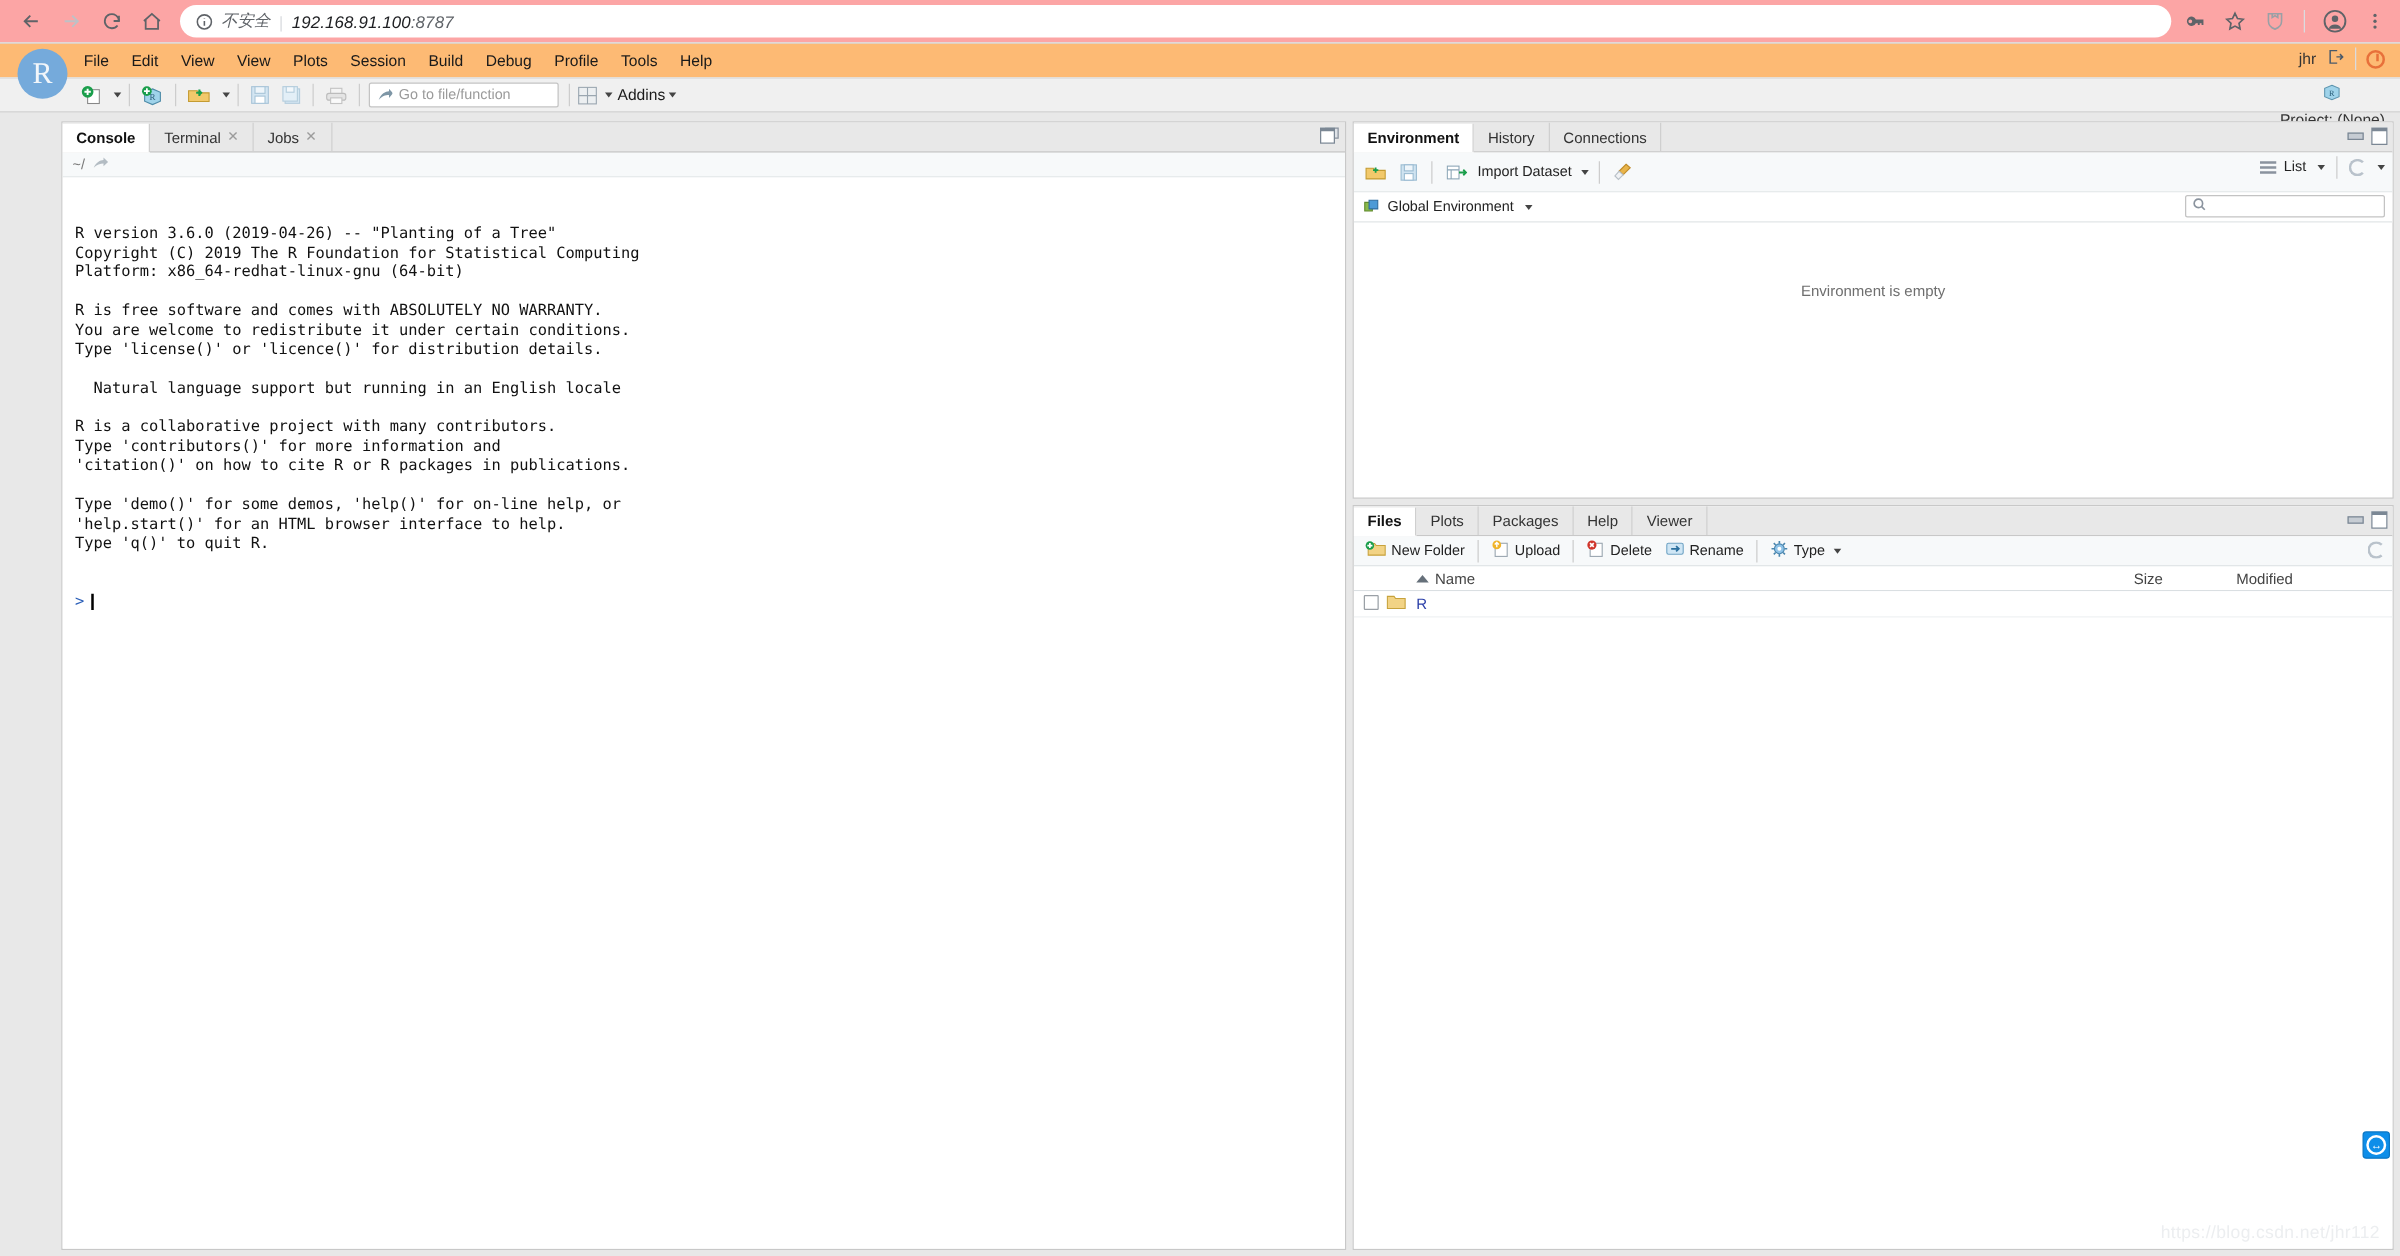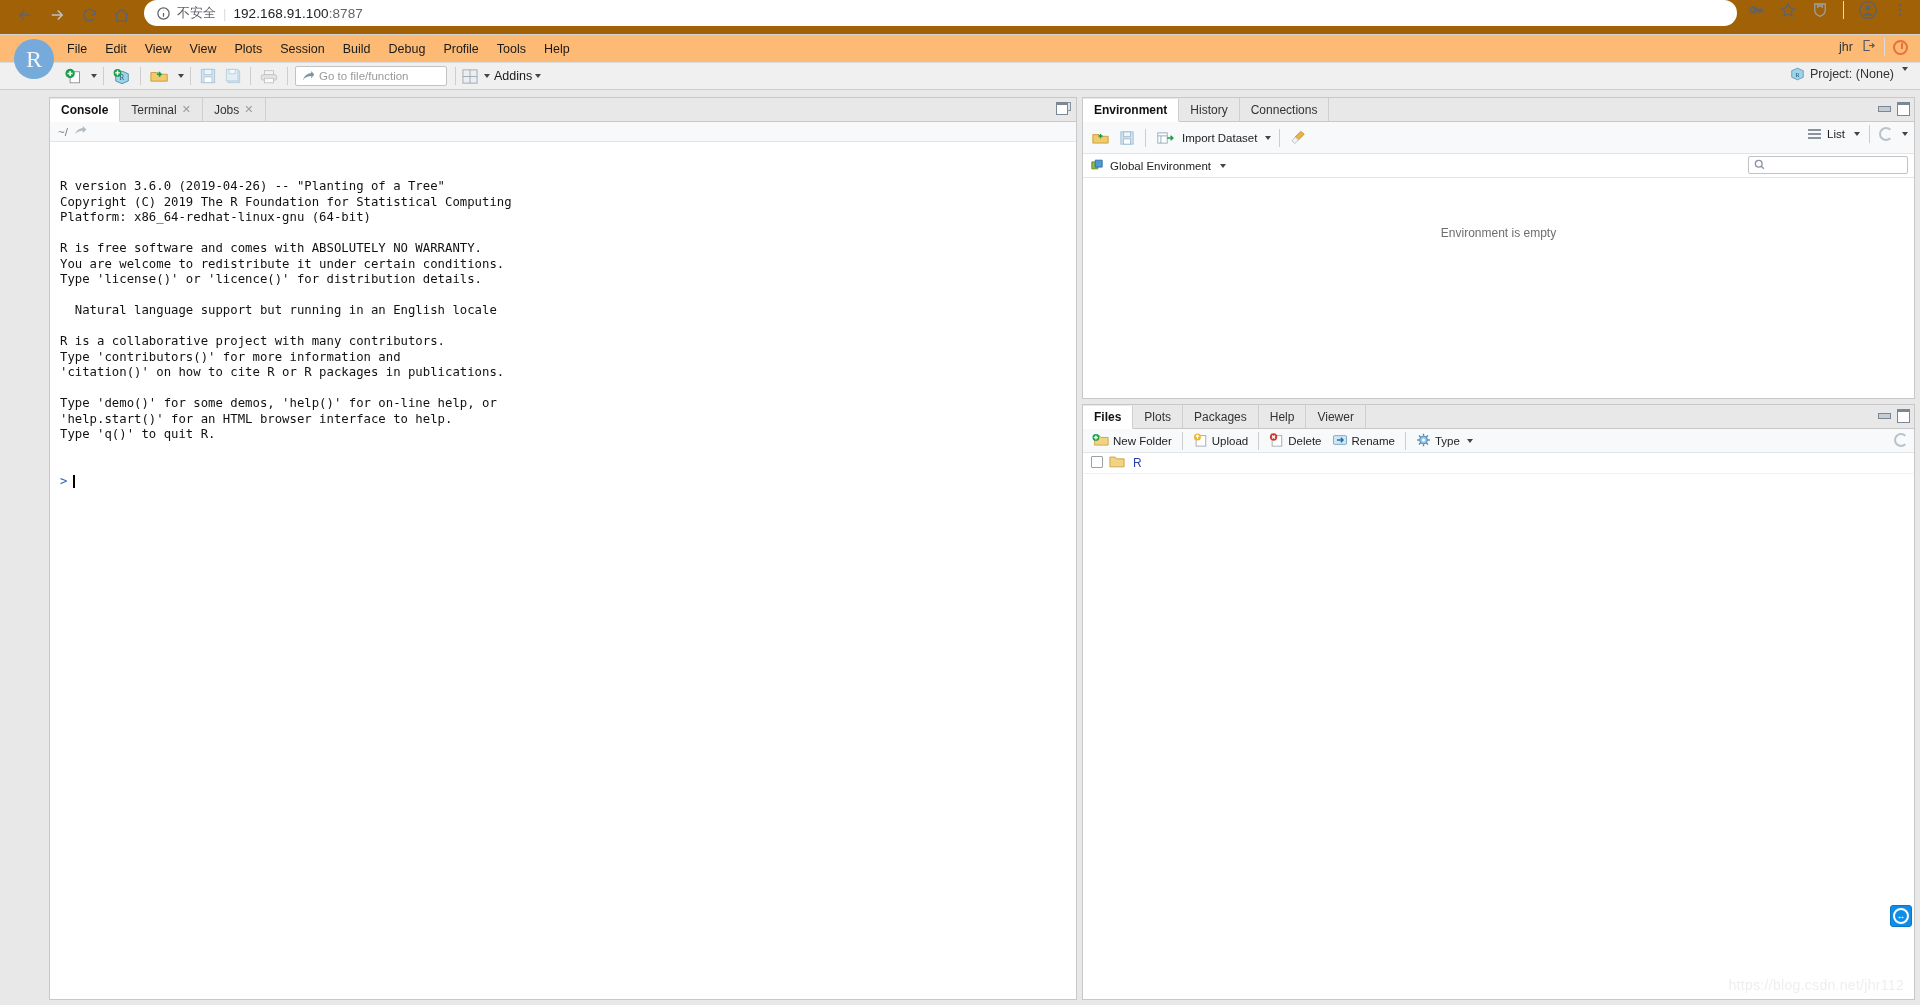--- a/index.html
+++ b/index.html
@@ -4,23 +4,23 @@
 <style>
   * { box-sizing: border-box; margin: 0; padding: 0; }
   html, body {
     width: 1920px; height: 1005px;
     font-family: "Liberation Sans", sans-serif;
     background: #fff; overflow: hidden;
   }
 
   
   .browser-bar {
-    height: 34px; background: #a16207;
-    display: flex; align-items: flex-start;
-    padding: 0 10px; gap: 2px;
+    height: 34px; background: #fca5a5;
+    display: flex; align-items: center;
+    padding: 0 10px; gap: 2px; font-style: italic;
   }
   .nav-btn {
     width: 30px; height: 30px; border-radius: 50%;
     display: flex; align-items: center; justify-content: center;
     color: #5f6368; flex: none;
   }
   .nav-btn svg { display: block; }
   .omnibox {
     flex: 1; height: 26px; margin-left: 6px; margin-right: 8px;
     background: #fff; border-radius: 13px;
@@ -94,22 +94,22 @@
   }
   .gofile {
     width: 152px; height: 20px; background: #fff;
     border: 1px solid #c3c3c3; border-radius: 2px;
     display: flex; align-items: center; padding: 0 5px;
     font-size: 11.5px; color: #9a9a9a; overflow: hidden;
   }
   .addins-label { font-size: 12.5px; color: #1a1a1a; margin-left: 4px; }
   .project-area {
     position: absolute; right: 12px; top: 4px;
-    display: flex; align-items: flex-start; gap: 5px;
-    font-size: 12.5px; color: #333;
+    display: flex; align-items: center; gap: 5px;
+    font-size: 12.5px; color: #333; flex-direction: column;
   }
 
   
   .panes {
     position: absolute; top: 57px; left: 0; right: 0; bottom: 0;
     padding: 5px; display: flex; gap: 5px;
   }
   .col { display: flex; flex-direction: column; gap: 5px; }
   .col-left { width: 1028px; margin-left: 44px; }
   .col-right { flex: 1; }
@@ -682,20 +682,30 @@
             </span>
             <span>Type</span>
             <span class="caret"></span>
           </span>
           <span class="files-right">
             <span class="refresh-ic"></span>
           </span>
         </div>
 
 
+        <div class="files-head">
+          <span class="fh-chk"></span>
+          <span class="fh-ic"></span>
+          <span class="fh-name">
+            <span class="sort-arrow"></span>
+            <span>Name</span>
+          </span>
+          <span class="fh-size">Size</span>
+          <span class="fh-mod">Modified</span>
+        </div>
 
         <div class="files-body">
           <div class="file-row">
             <span class="fh-chk" style="padding-left:8px">
               <span class="chkbox"></span>
             </span>
             <span class="fh-ic">
               <svg width="16" height="13" viewBox="0 0 18 14">
                 <path d="M1 2h6l1.4 2H17v9H1z" fill="#f2d385" stroke="#c7a23c"></path>
                 </svg>

